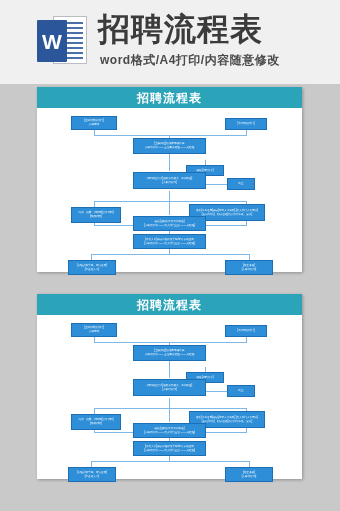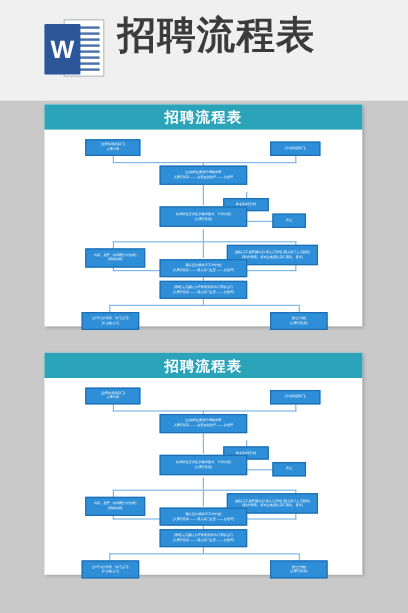--- a/index.html
+++ b/index.html
@@ -97,20 +97,21 @@
           <i style="top:25px"></i>
           <i style="top:30px"></i>
         <i style="top:35px"></i>
           <i style="top:40px"></i>
       </div>
       <div class="wbox">
         <span>W</span>
       </div>
     </div>
     <div class="banner-title">招聘流程表</div>
+    <div class="banner-sub">word格式/A4打印/内容随意修改</div>
   </div>
 
   <div class="panel p1">
     <div class="card">
       <div class="card-head">
         <span>招聘流程表</span>
       </div>
       <div class="chart">
 
         <div class="ln lv" style="left:132px;top:27px;height:14px;"></div>

